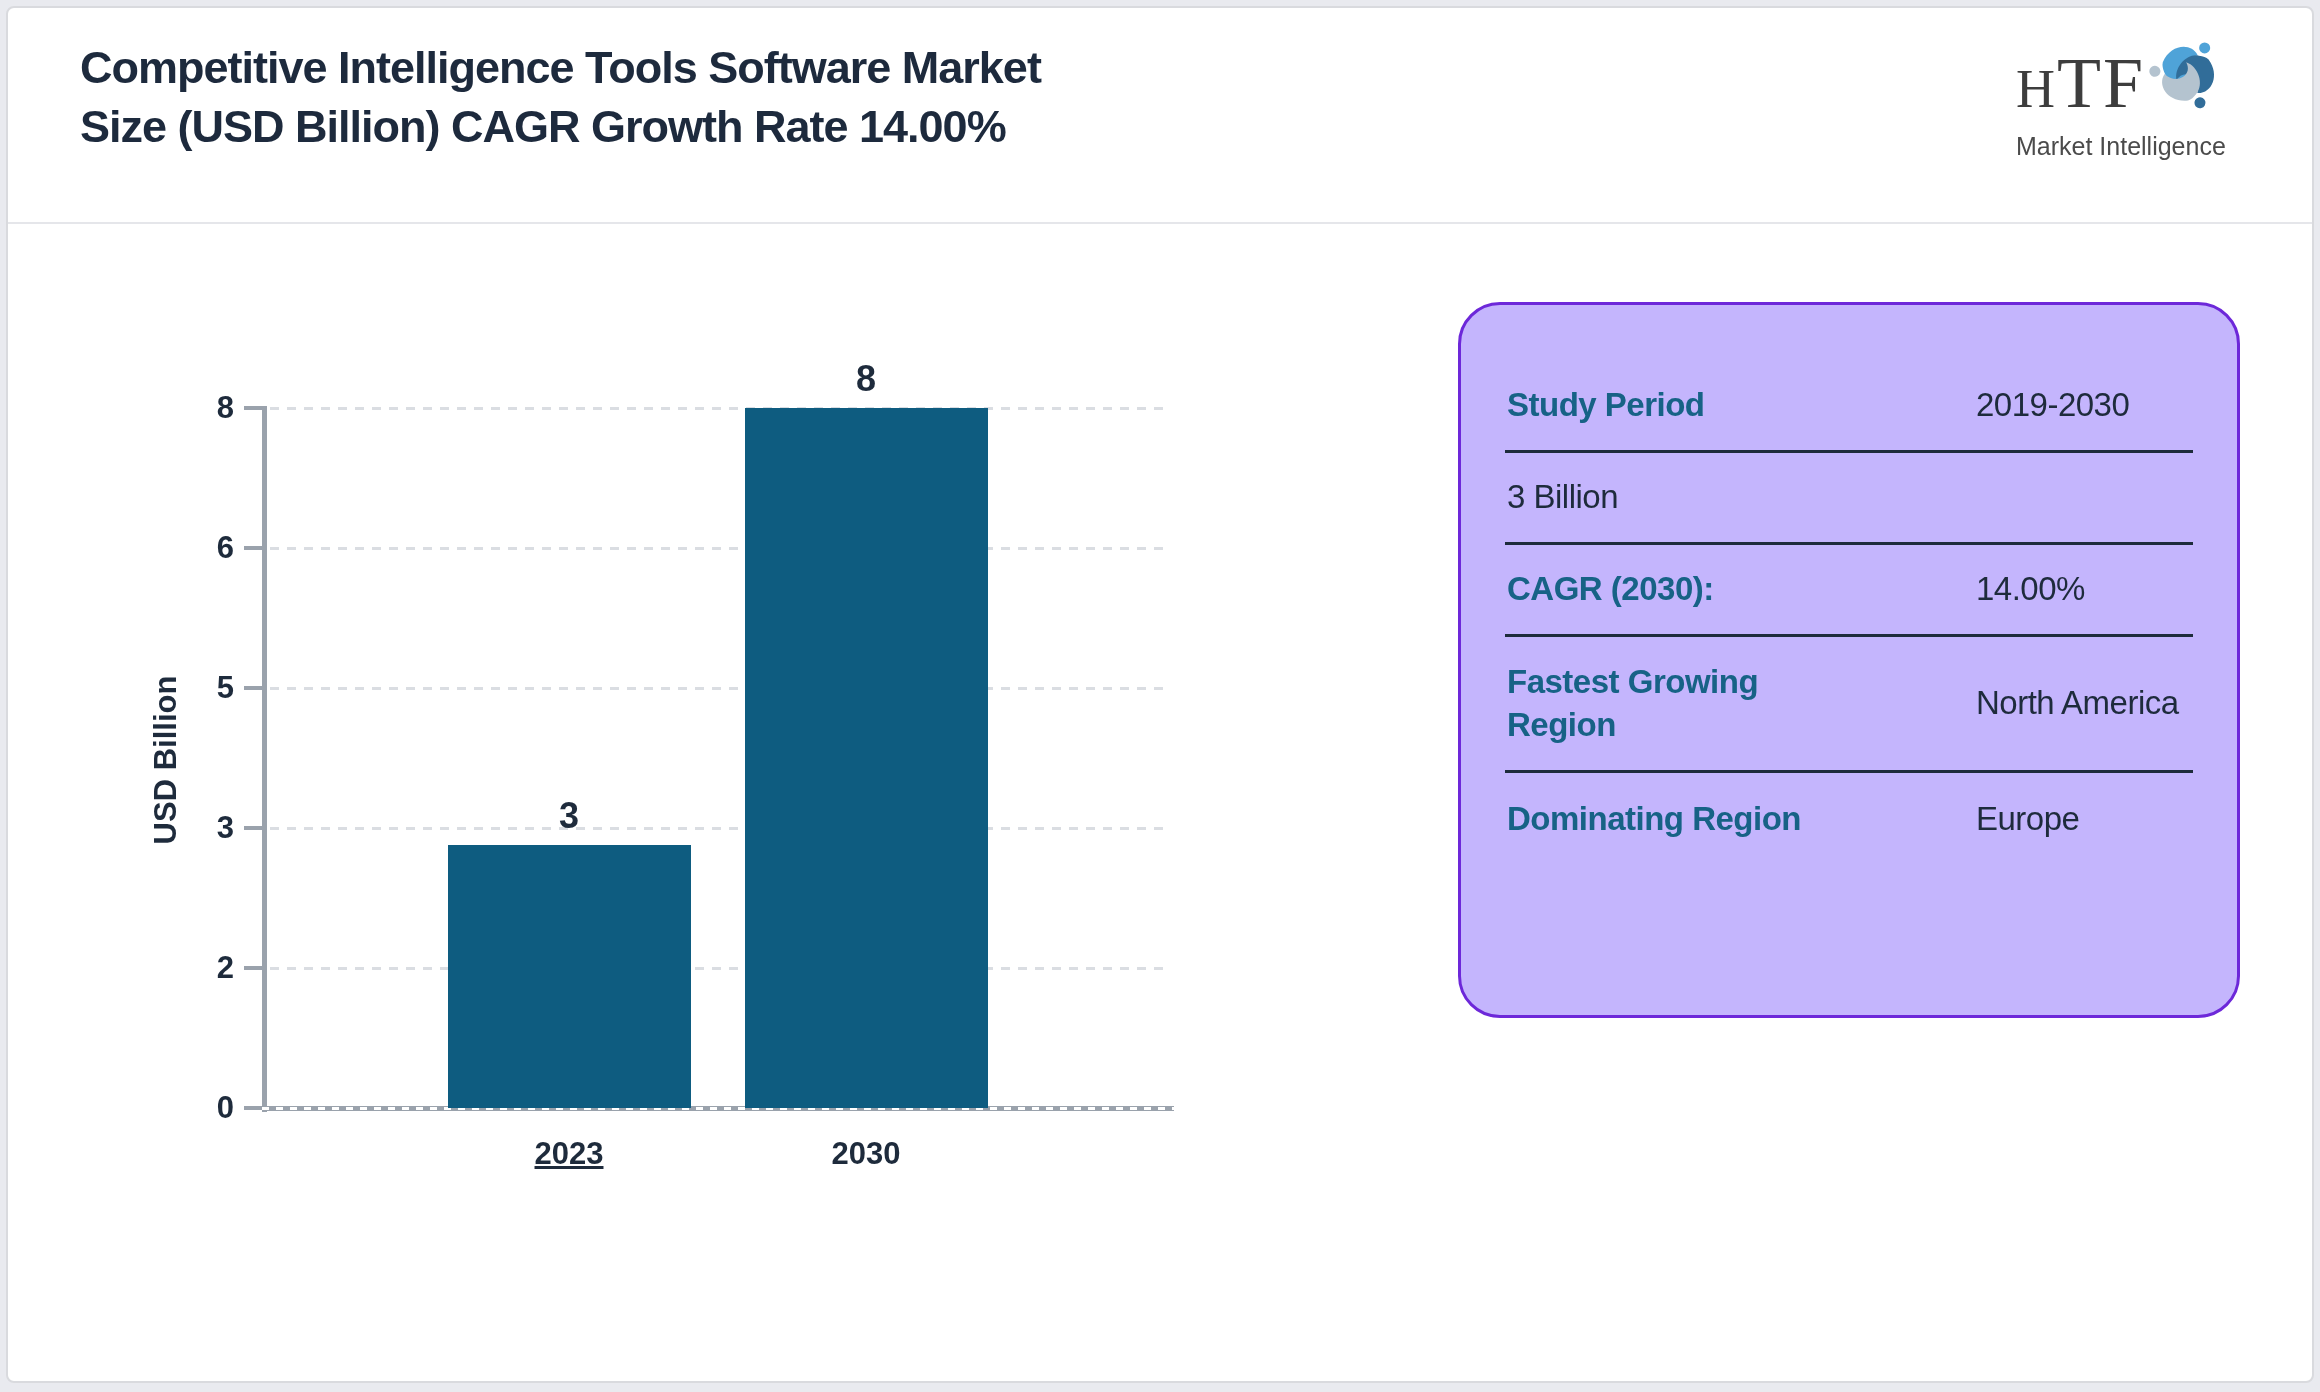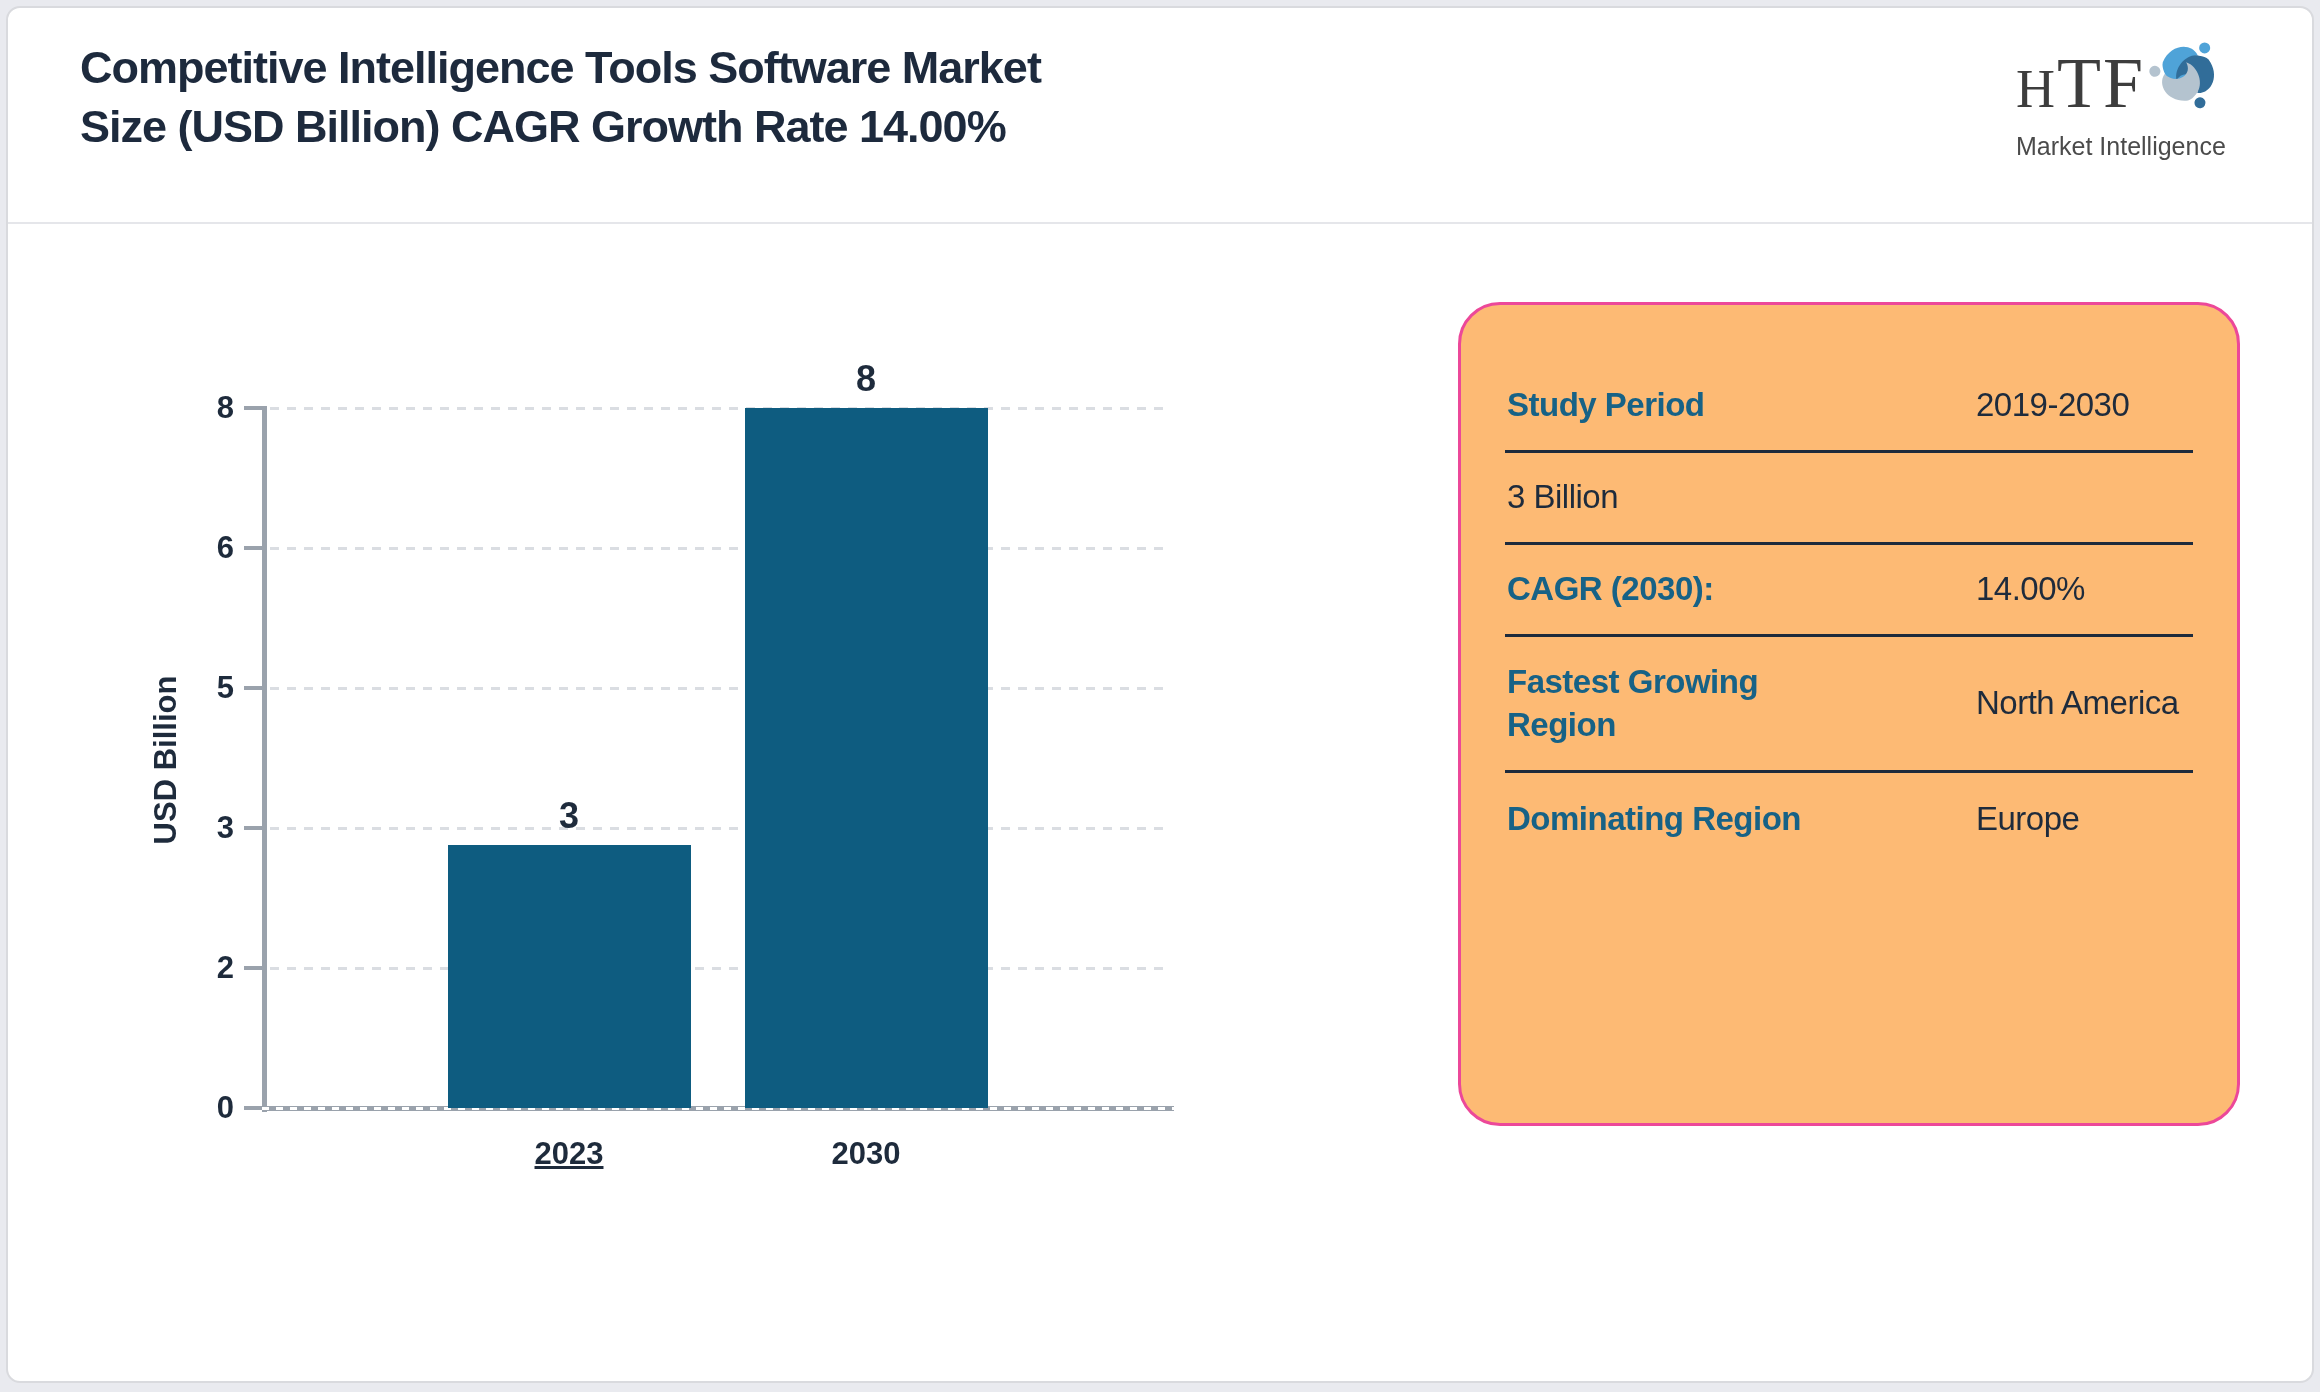--- a/index.html
+++ b/index.html
@@ -4,21 +4,21 @@
 <style>
   html,body{margin:0;padding:0;}
   body{
     width:2320px;height:1392px;position:relative;overflow:hidden;
     background:#e9eaef;
     font-family:"Liberation Sans",sans-serif;
     -webkit-font-smoothing:antialiased;
   }
   .page{
     position:absolute;left:6px;top:6px;right:6px;bottom:9px;
-    background:#ffffff;border:2px solid #d9dade;border-radius:14px;
+    background:#ffffff;border:2px solid #d9dade;border-radius:8px;
   }
   
   .header{
     position:absolute;left:0;top:0;right:0;height:214px;
     border-bottom:2px solid #e5e6ea;
   }
   .title{
     position:absolute;left:72px;top:30px;width:1180px;
     font-size:45px;font-weight:700;color:#1d2a3d;
     line-height:1.32;letter-spacing:-1px;
@@ -61,23 +61,23 @@
     position:absolute;text-align:center;
     font-size:31px;font-weight:700;color:#1e2b3c;
   }
   .y-title{
     position:absolute;left:158px;top:752px;
     transform:translate(-50%,-50%) rotate(-90deg);
     font-size:31px;font-weight:700;color:#1e2b3c;white-space:nowrap;
   }
   
   .summary{
-    position:absolute;left:1450px;top:294px;width:782px;height:824px;
-    border:3px solid #ec4899;border-radius:42px;
-    box-sizing:border-box;padding:56px 44px 0 44px;background:#fdba74;
+    position:absolute;left:1450px;top:294px;width:782px;height:716px;
+    border:3px solid #6d28d9;border-radius:42px;
+    box-sizing:border-box;padding:56px 44px 0 44px;background:#c4b5fd;
   }
   .srow{
     display:flex;align-items:center;justify-content:space-between;
     border-bottom:3px solid #1e2b3c;
     min-height:92px;box-sizing:border-box;padding:10px 2px;
   }
   .srow.tall{min-height:136px;}
   .srow.last{border-bottom:none;gap:20px;}
   .slabel{
     width:352px;font-size:33px;font-weight:700;color:#176286;line-height:1.28;

